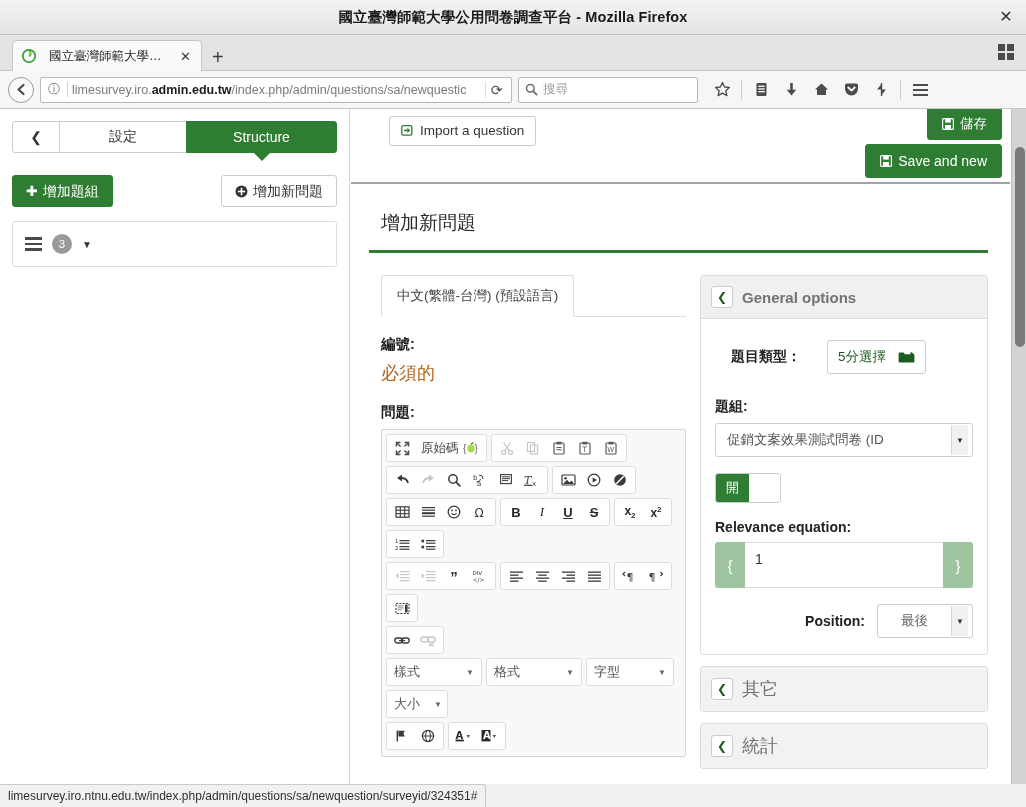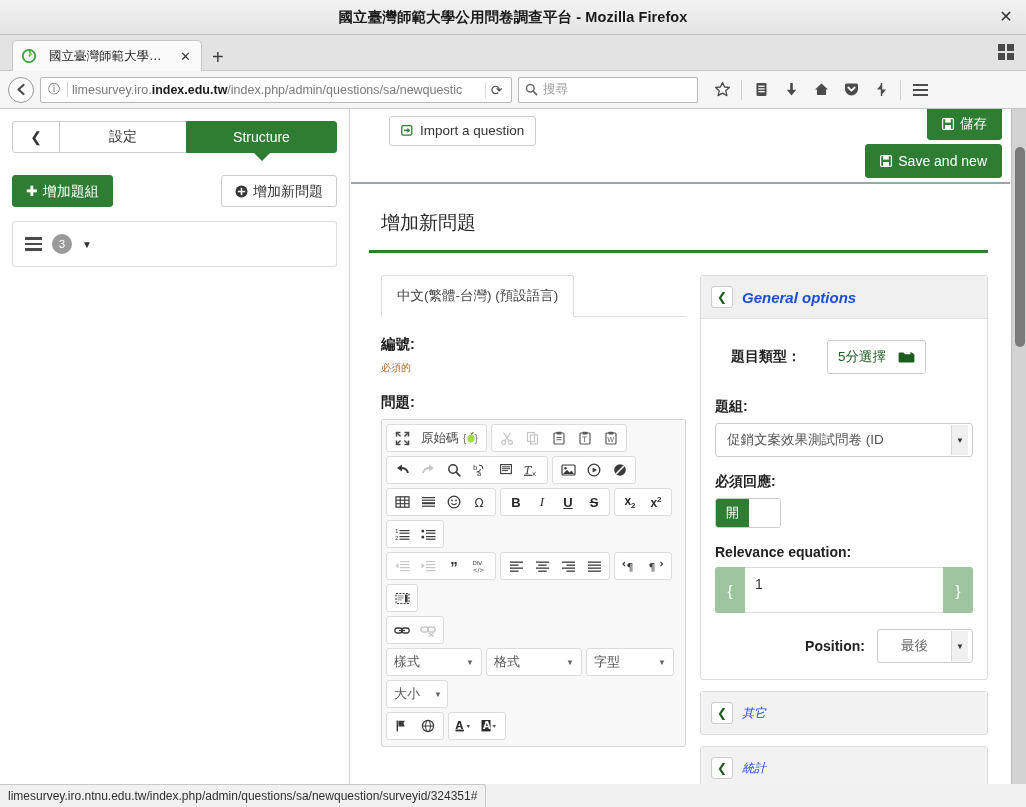--- a/index.html
+++ b/index.html
@@ -256,21 +256,21 @@
   }
   .field-label {
     font-size: 14.5px; color:#222; font-weight: bold;
     margin: 18px 0 7px 0;
   }
   .text-input {
     width: 100%; height: 34px; border:1px solid #ccc; border-radius:3px;
     padding: 0 11px; font-size: 14px; color:#333;
     font-family: "Liberation Sans", sans-serif; background:#fff;
   }
-  .help-required { font-size: 10px; color:#b5651d; margin-top: 5px; }
+  .help-required { font-size: 18px; color:#b5651d; margin-top: 5px; }
 
   
   .ck-wrap { border:1px solid #d6d6d6; border-radius:2px; background:#f8f8f8; margin-top: 7px; }
   .ck-toolbar { padding: 4px 4px 2px 4px; }
   .ck-row { display:flex; flex-wrap:wrap; gap: 4px; margin-bottom: 4px; }
   .ck-group {
     display:flex; align-items:center; gap:0px;
     border:1px solid #dcdcdc; border-radius:3px; background:#fff;
     padding: 1px 2px;
   }
@@ -297,22 +297,22 @@
   .panel-head {
     background:#f0f0f0; border-bottom:1px solid #ddd;
     padding: 10px 10px; display:flex; align-items:center; gap: 9px;
   }
   .panel-head.plain { border-bottom:none; background:#f2f2f2; }
   .chev-box {
     width: 22px; height: 22px; border:1px solid #ccc; border-radius:3px;
     background:#fff; display:flex; align-items:center; justify-content:center;
     color:#1d5c21; font-size: 12px; font-weight:bold; cursor:pointer;
   }
-  .panel-title { font-size: 15px; font-weight:bold; color:#1d4ed8;font-style:italic; }
-  .panel-title.cjk { font-weight: normal; font-size: 12px; }
+  .panel-title { font-size: 15px; font-weight:bold; color:#737373; }
+  .panel-title.cjk { font-weight: normal; font-size: 18px; }
   .panel-body { padding: 13px 14px 16px 14px; }
   .opt-label { font-size: 14px; font-weight:bold; color:#222; margin-bottom: 7px; }
   .row-inline { display:flex; align-items:center; gap: 10px; margin-bottom: 16px; }
   .qtype-btn {
     border:1px solid #ccc; border-radius:3px; background:#fff;
     padding: 7px 10px; font-size: 13.5px; color:#1d5c21;
     display:flex; align-items:center; gap: 12px; cursor:pointer;
   }
   .select-box {
     width: 100%; height: 34px; border:1px solid #ccc; border-radius:3px;
@@ -401,21 +401,21 @@
   <div class="navbar">
     <div class="nav-back">
       <svg width="13" height="13" viewBox="0 0 13 13">
           <path d="M8.5 2 L3.5 6.5 L8.5 11" fill="none" stroke="#4a4a4a" stroke-width="2.2" stroke-linecap="round" stroke-linejoin="round"></path>
         </svg>
     </div>
 
     <div class="urlbar">
       <span class="url-info">ⓘ</span>
       <span class="url-sep"></span>
-      <span class="url-text"><span>limesurvey.iro.</span><b>index.edu.tw</b><span>/index.php/admin/questions/sa/newquestic</span></span>
+      <span class="url-text"><span>limesurvey.iro.</span><b>admin.edu.tw</b><span>/index.php/admin/questions/sa/newquestic</span></span>
       <span class="url-reload">⟳</span>
     </div>
 
     <div class="searchbar">
       <span>
         <svg width="13" height="13" viewBox="0 0 13 13">
             <circle cx="5.3" cy="5.3" r="3.8" fill="none" stroke="#6a6a6a" stroke-width="1.5"></circle>
             <line x1="8.2" y1="8.2" x2="11.6" y2="11.6" stroke="#6a6a6a" stroke-width="1.7" stroke-linecap="round"></line>
           </svg>
       </span>
@@ -962,21 +962,20 @@
                     </span>
                   </span>
                 </div>
 
                 <div class="opt-label">題組:</div>
                 <div class="select-box" style="margin-bottom:16px;">
                   <span class="sv">促銷文案效果測試問卷 (ID</span>
                   <span class="sel-arrow">▼</span>
                 </div>
 
-                <div class="opt-label">必須回應:</div>
                 <div class="toggle" style="margin-bottom:16px;">
                   <span class="on">開</span>
                   <span class="off"></span>
                 </div>
 
                 <div class="opt-label">Relevance equation:</div>
                 <div class="eq-group">
                   <span class="eq-brace l">{</span>
                   <textarea class="eq-input" style="">1</textarea>
                   <span class="eq-brace r">}</span>

